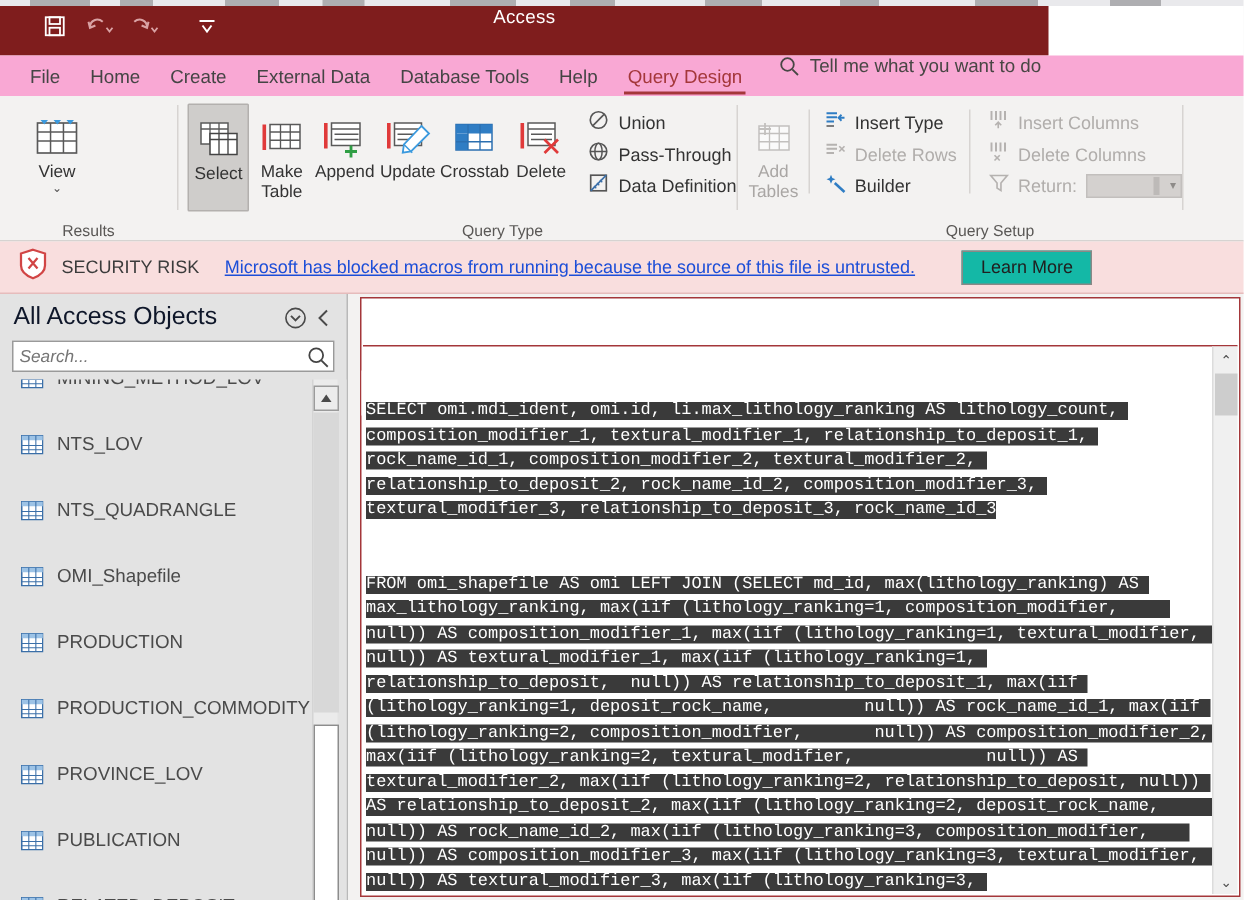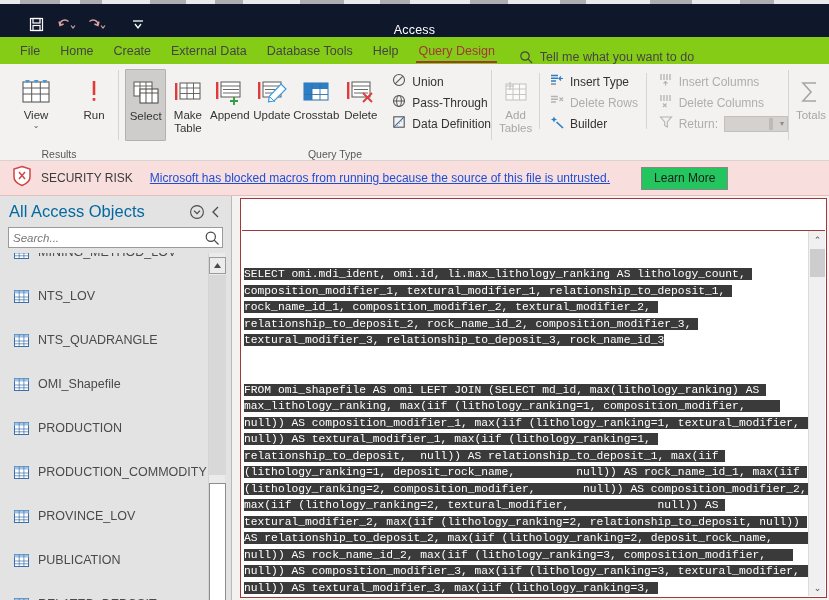--- a/index.html
+++ b/index.html
@@ -16,42 +16,42 @@
     position: absolute; top: 0; left: 0; width: 829px; height: 4px;
     background: #e9e9ec;
     overflow: hidden;
   }
   .bg-sliver i {
     position: absolute; top: 0; height: 4px; background: #7d7d82; opacity: .55;
   }
 
   
   .titlebar {
-    position: absolute; top: 4px; left: 0; width: 829px; height: 33px;
-    background: #0f172a;
-    display: flex; align-items: flex-end;
+    position: absolute; top: 4px; left: 0; width: 699px; height: 33px;
+    background: #7f1d1d;
+    display: flex; align-items: flex-start;
   }
   .qat { display: flex; align-items: center; padding-left: 22px; gap: 2px; }
   .qat-btn {
     width: 28px; height: 26px; display: flex; align-items: center; justify-content: center;
     color: #ffffff;
   }
   .qat-btn.dim { color: #d9a2a4; }
   .qat-btn svg { display: block; }
   .app-title {
     position: absolute; left: 0; right: 0; text-align: center;
     color: #ffffff; font-size: 12.5px; letter-spacing: .2px;
     pointer-events: none;
   }
 
   
   .tabstrip {
     position: absolute; top: 37px; left: 0; width: 829px; height: 27px;
-    background: #84cc16;
-    display: flex; align-items: flex-end;
+    background: #f9a8d4;
+    display: flex; align-items: flex-start;
   }
   .tab {
     height: 27px; padding: 0 10px; display: flex; align-items: center;
     font-size: 12.5px; color: #444444; position: relative; white-space: nowrap;
   }
   .tab:first-child { margin-left: 10px; }
   .tab.active { color: #a4373a; font-weight: normal; }
   .tab.active::after {
     content: ""; position: absolute; left: 8px; right: 8px; bottom: 1px;
     height: 2.5px; background: #a4373a;
@@ -107,42 +107,42 @@
   .secbar {
     position: absolute; top: 161px; left: 0; width: 829px; height: 35px;
     background: #f9dede; border-bottom: 1px solid #e6bcbc;
     display: flex; align-items: center; gap: 9px; padding-left: 12px;
   }
   .sec-title { font-size: 12px; color: #3b3b3b; }
   .sec-msg {
     font-size: 12px; color: #1d4ed8; text-decoration: underline; margin-left: 8px;
   }
   .learnmore {
-    margin-left: 22px; background: #22c55e; border: 1px solid #8a8886;
+    margin-left: 22px; background: #14b8a6; border: 1px solid #8a8886;
     height: 23px; padding: 0 12px; display: flex; align-items: center;
     font-size: 12px; color: #202020;
   }
 
   
   .main {
     position: absolute; top: 196px; left: 0; width: 829px; height: 404px;
     background: #f3f2f1;
   }
 
   
   .sidebar {
     position: absolute; left: 0; top: 0; width: 232px; height: 404px;
     background: #e3e3e3;
     border-right: 1px solid #b9b9b9;
   }
   .sb-head {
     height: 31px; display: flex; align-items: center; padding: 0 6px 0 9px;
   }
   .sb-title {
-    font-size: 16.5px; color: #0369a1; flex: 1; white-space: nowrap;
+    font-size: 16.5px; color: #0f172a; flex: 1; white-space: nowrap;
   }
   .sb-icon { width: 19px; height: 19px; display: flex; align-items: center; justify-content: center; }
   .sb-search {
     margin: 0 8px; height: 21px; background: #ffffff; border: 1px solid #9a9a9a;
     display: flex; align-items: center; position: relative;
   }
   .sb-search input {
     border: 0; outline: 0; flex: 1; height: 100%; padding-left: 4px;
     font-family: "Liberation Sans", sans-serif; font-size: 11.5px;
     font-style: italic; color: #555555; background: transparent;
@@ -299,29 +299,20 @@
         <span class="ic">
           <svg width="34" height="30" viewBox="0 0 34 30">
             <rect x="4" y="5" width="26" height="20" fill="#fff" stroke="#595959" stroke-width="1.1"></rect>
             <path d="M4 11 h26 M4 17 h26 M12.7 5 v20 M21.3 5 v20" stroke="#595959" stroke-width="1"></path>
             <path d="M6 3 l2.5 3 l2.5 -3 z M14.7 3 l2.5 3 l2.5 -3 z M23.3 3 l2.5 3 l2.5 -3 z" fill="#3b9ade"></path>
           </svg>
         </span>
         <span class="lbl">View</span>
         <span class="caret">⌄</span>
       </div>
-      <div class="bigbtn">
-        <span class="ic">
-          <svg width="24" height="30" viewBox="0 0 24 30">
-              <path d="M12 4 v14" stroke="#e03a3a" stroke-width="2.6" stroke-linecap="butt"></path>
-              <rect x="10.7" y="21" width="2.6" height="2.8" fill="#e03a3a"></rect>
-            </svg>
-        </span>
-        <span class="lbl">Run</span>
-      </div>
     </div>
     <div class="glabel">Results</div>
   </div>
 
   <div class="gsep"></div>
 
   <div class="rgroup" style="width:372px">
     <div class="gbody" style="padding-left:6px;gap:1px">
       <div class="bigbtn selected" style="height:72px;justify-content:flex-start">
         <span class="ic">
@@ -502,35 +493,26 @@
           </span>
           <span>Return:</span>
           <span class="combo">
             <span class="divd"></span>
             <span></span>
             <span style="padding-right:3px">▾</span>
           </span>
         </div>
       </div>
     </div>
+    <div class="glabel" style="padding-left:40px">Query Setup</div>
   </div>
 
   <div class="gsep"></div>
 
   <div class="rgroup" style="width:40px">
-    <div class="gbody" style="padding-left:4px">
-      <div class="bigbtn dim" style="width:44px">
-        <span class="ic">
-          <svg width="30" height="30" viewBox="0 0 30 30">
-              <path d="M20 6 H7 l8 9 l-8 9 h13" fill="none" stroke="#a8a5a3" stroke-width="1.6"></path>
-            </svg>
-        </span>
-        <span class="lbl">Totals</span>
-      </div>
-    </div>
     <div class="glabel"></div>
   </div>
 </div>
 
 <div class="secbar">
   <span>
     <svg width="20" height="22" viewBox="0 0 20 22">
         <path d="M10 1.5 L18 4 v8 c0 4.5 -4 7 -8 8.5 C6 19 2 16.5 2 12 V4 z" fill="#fff" stroke="#d14545" stroke-width="1.5"></path>
         <path d="M7 7 l6 7 M13 7 l-6 7" stroke="#d14545" stroke-width="1.5"></path>
       </svg>

